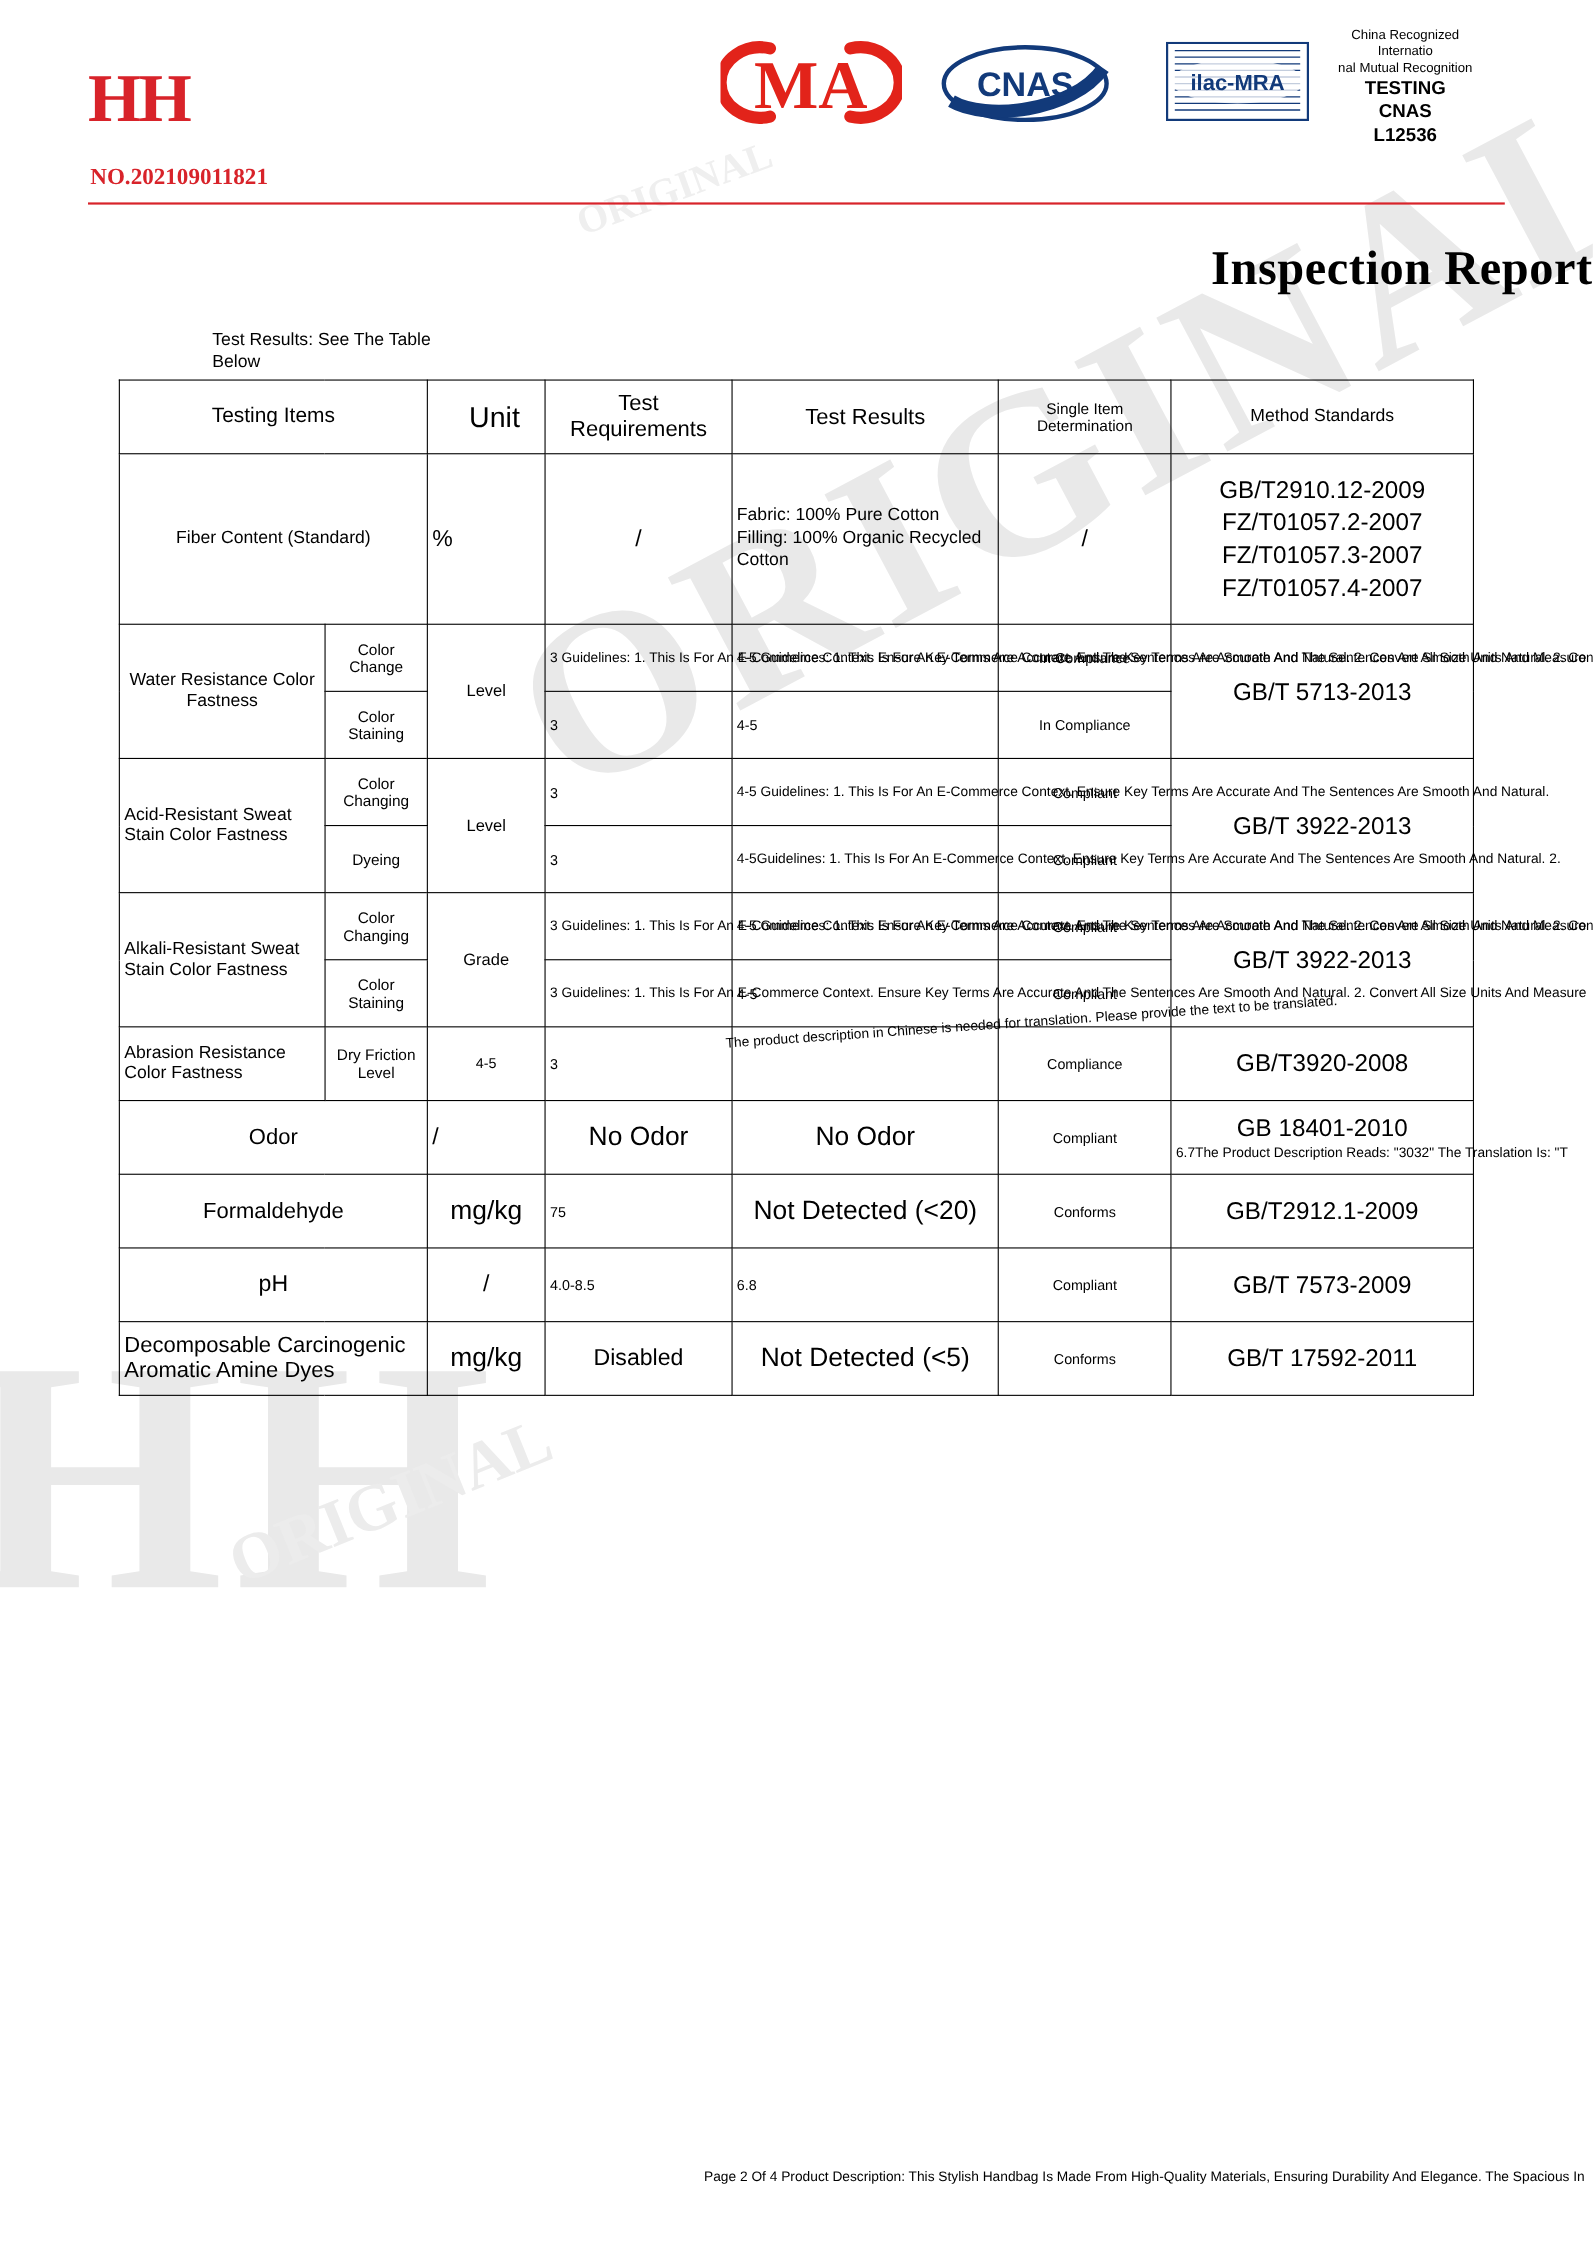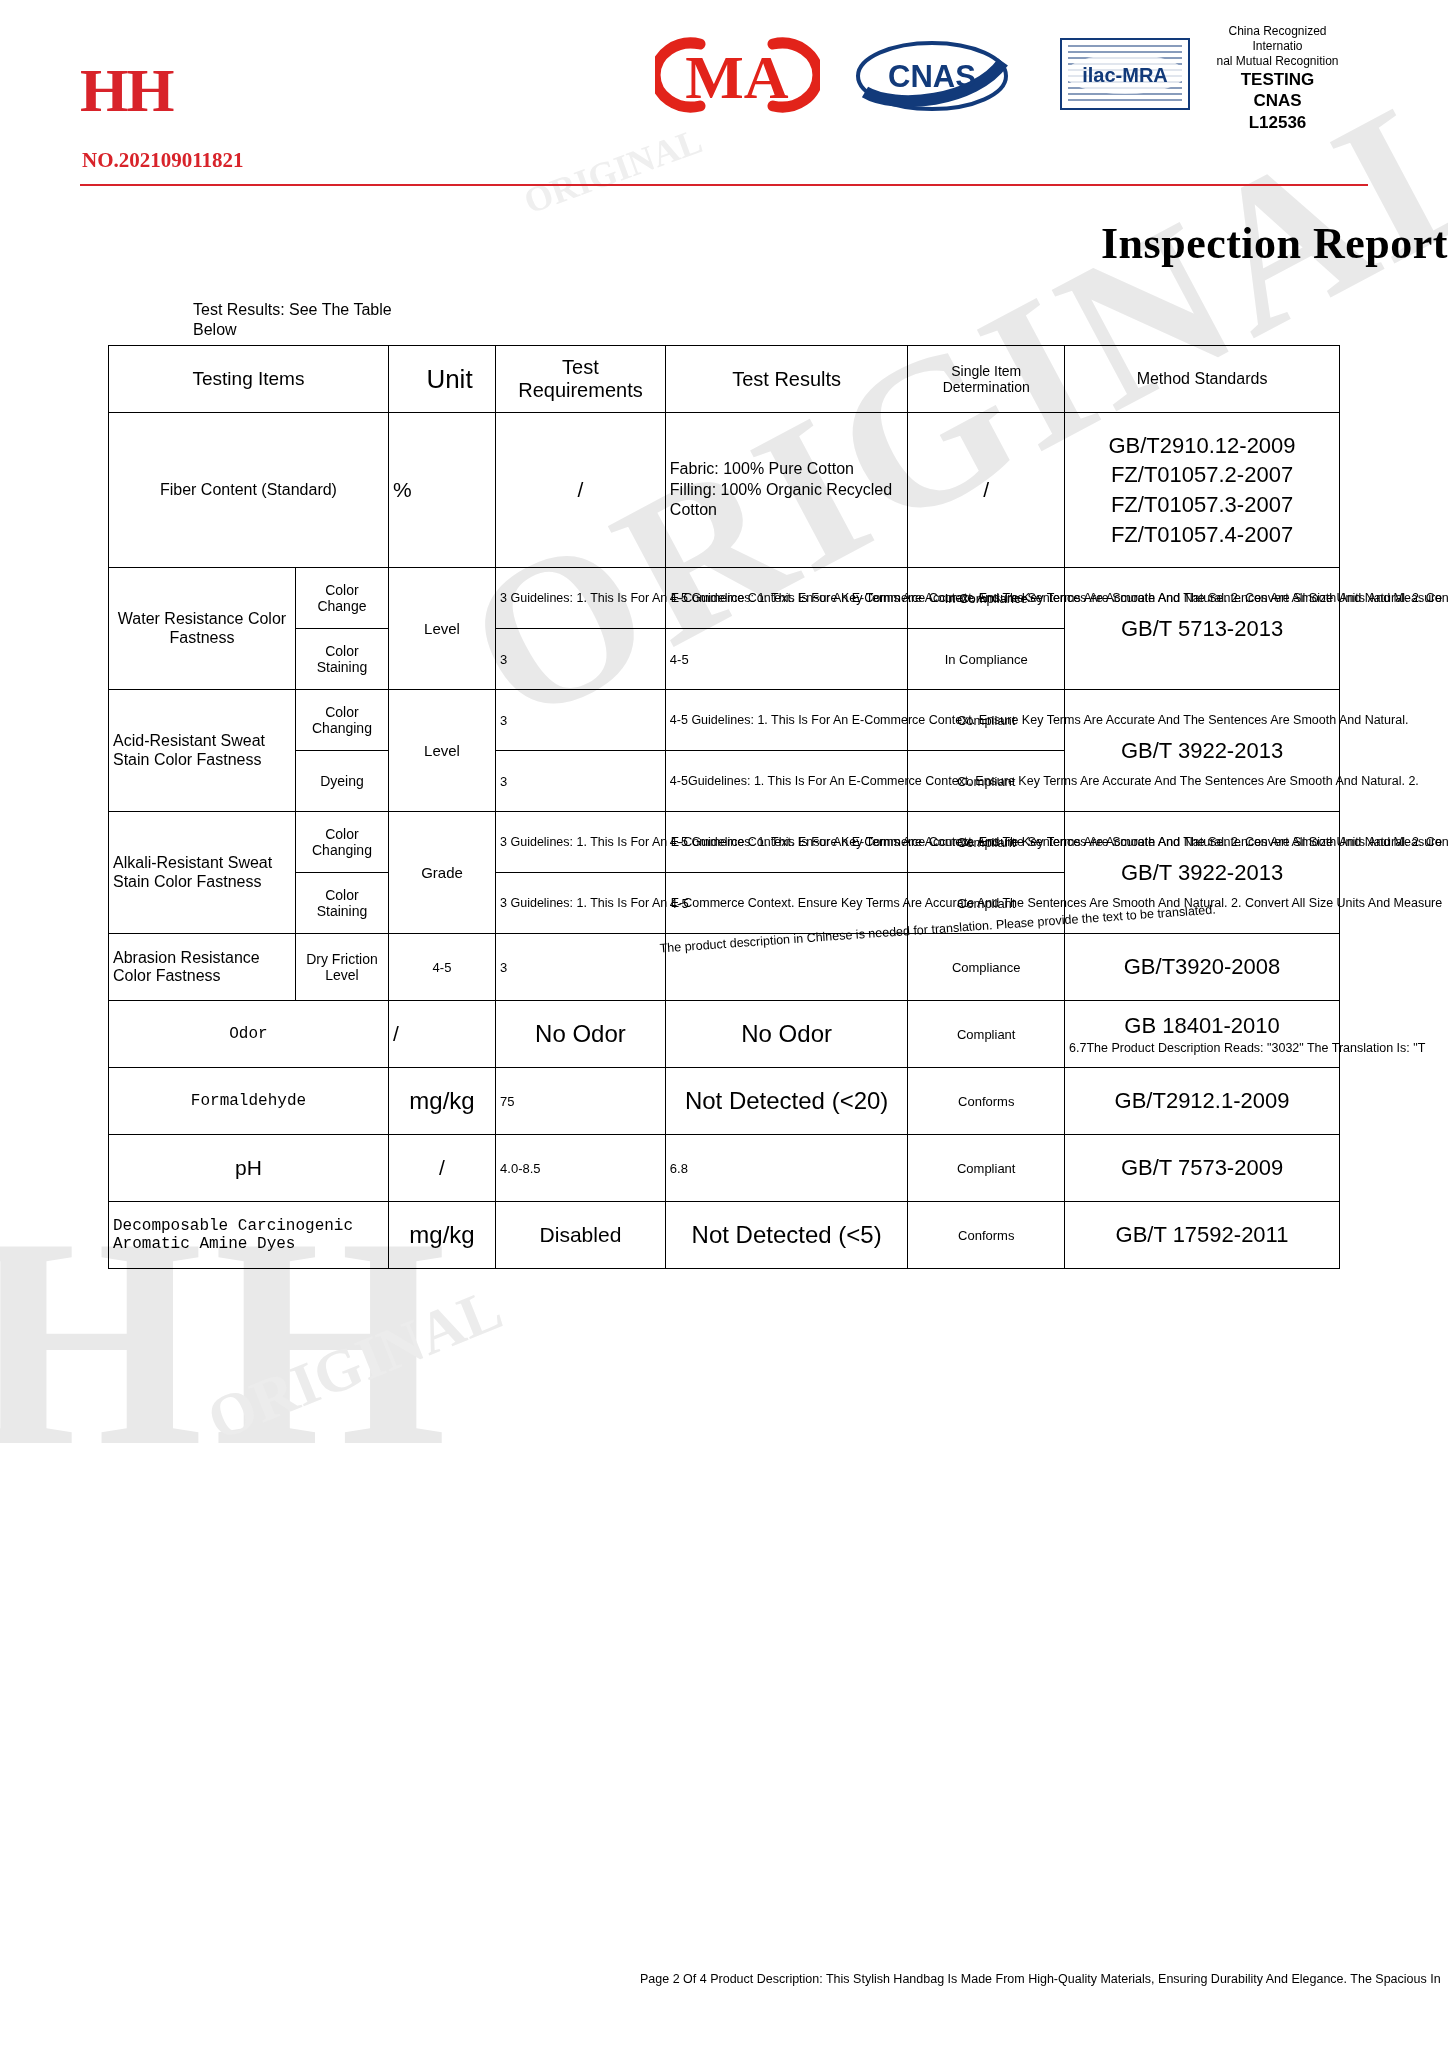--- a/index.html
+++ b/index.html
@@ -197,21 +197,21 @@
   .hdr .h-unit    { font-size: 26px; padding-left: 19px; }
   .hdr .h-req     { font-size: 20px; }
   .hdr .h-res     { font-size: 20px; }
   .hdr .h-single  { font-size: 14px; }
   .hdr .h-method  { font-size: 16px; }
 
   .ctr { text-align: center; }
   .lft { text-align: left; }
 
   .sm  { font-size: 13px; }
-  .md  { font-size: 16px; font-family: Liberation Mono, monospace; }
+  .md  { font-size: 20px; }
   .lg  { font-size: 21px; }
   .xl  { font-size: 24px; }
 
   
   .overflow-line {
     position: absolute;
     left: 4px;
     top: 50%;
     transform: translateY(-50%);
     white-space: nowrap;

